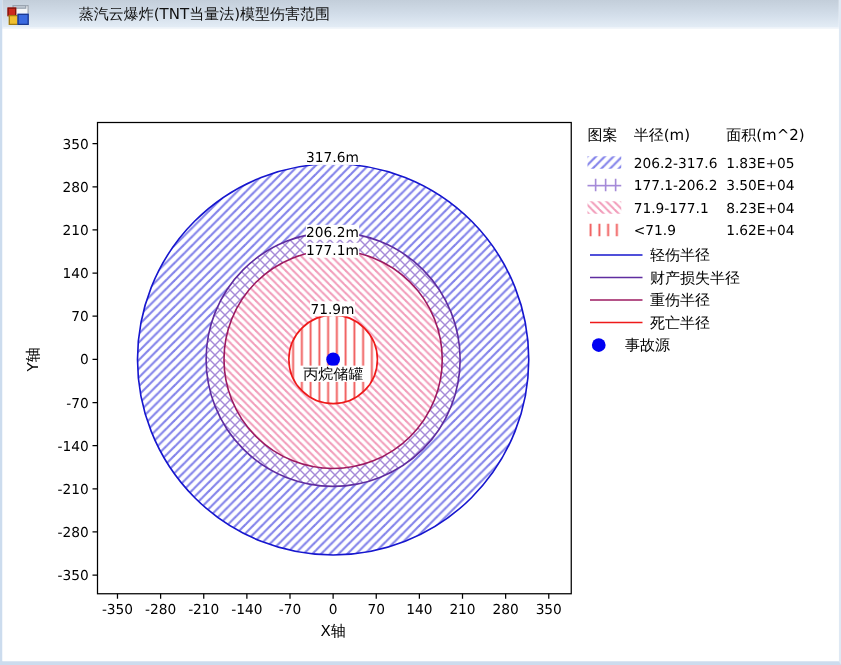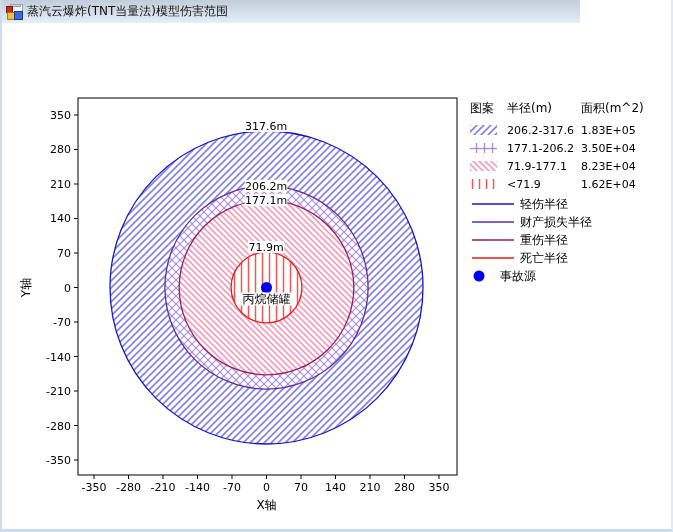--- a/index.html
+++ b/index.html
@@ -3,24 +3,25 @@
 <meta charset="utf-8">
 <style>
   html,body{margin:0;padding:0;background:#fff;}
   #window{
     position:relative;width:673px;height:532px;box-sizing:border-box;
     background:#fff;
     border-left:2px solid #ccdcee;border-right:2px solid #dfe9f4;border-bottom:3px solid #ccdcee;
     font-family:"DejaVu Sans",sans-serif;overflow:hidden;
   }
   #titlebar{
-    position:absolute;left:-2px;top:0;width:580px;height:22px;
+    position:absolute;left:-2px;top:0;width:673px;height:22px;
     background:linear-gradient(#c3ceda 0%,#d3deea 55%,#e4edf6 100%);
     display:flex;align-items:center;
     border-bottom:1px solid #e9f0f7;
+    gap:36px;
   }
   #title-text{font-size:12px;color:#111;margin-left:5px;white-space:nowrap;}
   .form-icon{position:relative;width:16px;height:15px;margin-left:6px;flex:0 0 auto;}
   .form-icon .f-back{position:absolute;left:4px;top:0;width:11px;height:11px;background:#f4f6f8;border:1px solid #9aa4b0;}
   .form-icon .f-bar{position:absolute;left:4px;top:0;width:11px;height:3px;background:#c8d2dc;border:1px solid #9aa4b0;box-sizing:border-box;}
   .form-icon .f-red{position:absolute;left:0;top:2px;width:5px;height:5px;background:#cc2a1e;border:1px solid #7c150e;}
   .form-icon .f-yel{position:absolute;left:1px;top:8px;width:6px;height:6px;background:#f0c030;border:1px solid #a07a10;}
   .form-icon .f-blu{position:absolute;left:8px;top:7px;width:7px;height:7px;background:#3a6ae0;border:1px solid #1c3a90;}
   #chart-wrap{position:absolute;left:-2px;top:23px;width:673px;height:506px;background:#fff;}
   svg text{font-family:"DejaVu Sans",sans-serif;}

